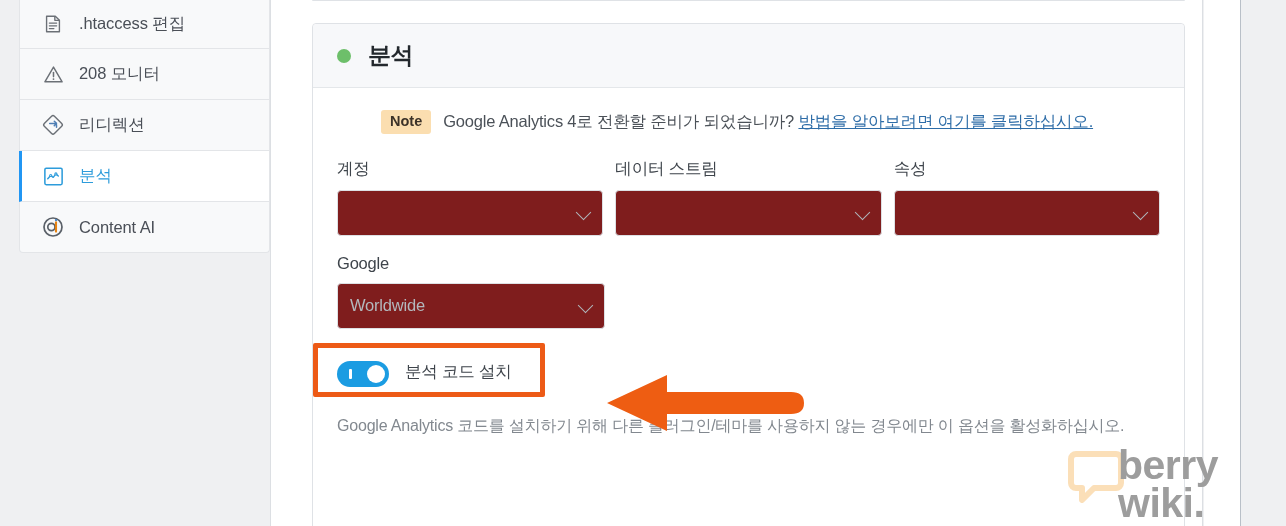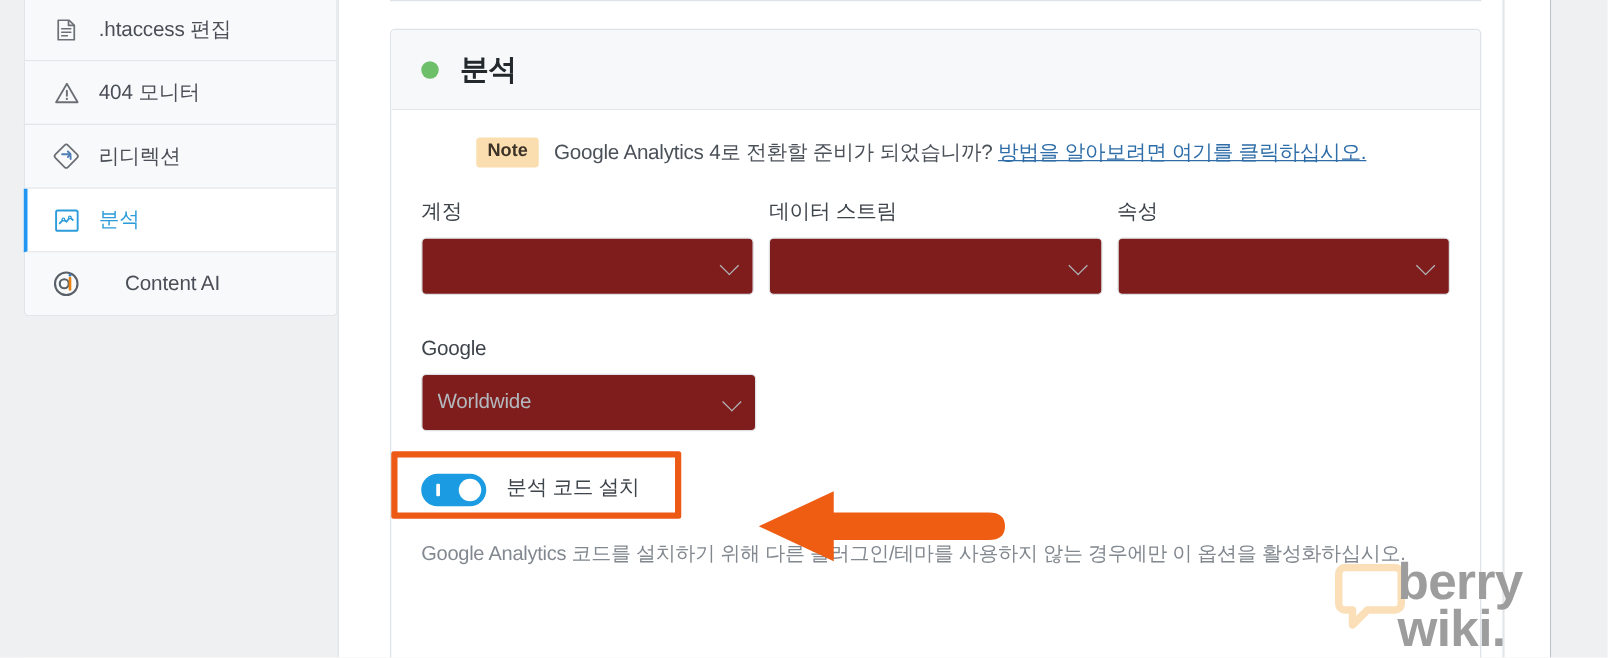--- a/index.html
+++ b/index.html
@@ -49,21 +49,20 @@
     border-top: none;
     display: flex;
     align-items: center;
     padding-left: 21px;
     cursor: pointer;
   }
   .nav-item:first-child { border-top: 1px solid #e3e5e8; }
   .nav-item:last-child {
     border-bottom-left-radius: 4px;
     border-bottom-right-radius: 4px;
-    gap: 21px;
   }
 
   .nav-item.active {
     background: #ffffff;
     border-left: 3px solid #2196f3;
     padding-left: 19px;
   }
 
   .nav-icon {
     width: 24px;
@@ -177,21 +176,21 @@
   .note-link {
     color: #2e6da8;
     text-decoration: underline;
     cursor: pointer;
   }
 
   
   .field-row {
     display: flex;
     gap: 12px;
-    margin-bottom: 34px;
+    margin-bottom: 18px;
   }
 
   .field {
     width: 268px;
   }
 
   .field-label {
     font-size: 16.5px;
     color: #3e444b;
     margin-bottom: 10px;
@@ -370,21 +369,21 @@
     </div>
 
     <div class="nav-item">
       <span class="nav-icon">
         <svg width="23" height="23" viewBox="0 0 24 24" fill="none">
           <path d="M12 4.2 21 19.6H3L12 4.2z" stroke="#6b7076" stroke-width="1.5" stroke-linejoin="round"></path>
           <path d="M12 10v4.2" stroke="#6b7076" stroke-width="1.6" stroke-linecap="round"></path>
           <circle cx="12" cy="16.8" r="0.95" fill="#6b7076"></circle>
         </svg>
       </span>
-      <span class="nav-label">404 모니터</span>
+      <span class="nav-label">208 모니터</span>
     </div>
 
     <div class="nav-item">
       <span class="nav-icon">
         <svg width="24" height="24" viewBox="0 0 24 24" fill="none">
           <rect x="12" y="1.8" width="14.3" height="14.3" rx="2" transform="rotate(45 12 1.8)" stroke="#6b7076" stroke-width="1.4"></rect>
           <path d="M8.7 10.4h5.1a1.7 1.7 0 0 1 1.7 1.7v2.1" stroke="#4f7fb5" stroke-width="1.5" stroke-linecap="round" stroke-linejoin="round" fill="none"></path>
           <path d="M13.3 8.2l2.2 2.2-2.2 2.2" stroke="#4f7fb5" stroke-width="1.5" stroke-linecap="round" stroke-linejoin="round" fill="none"></path>
         </svg>
       </span>

